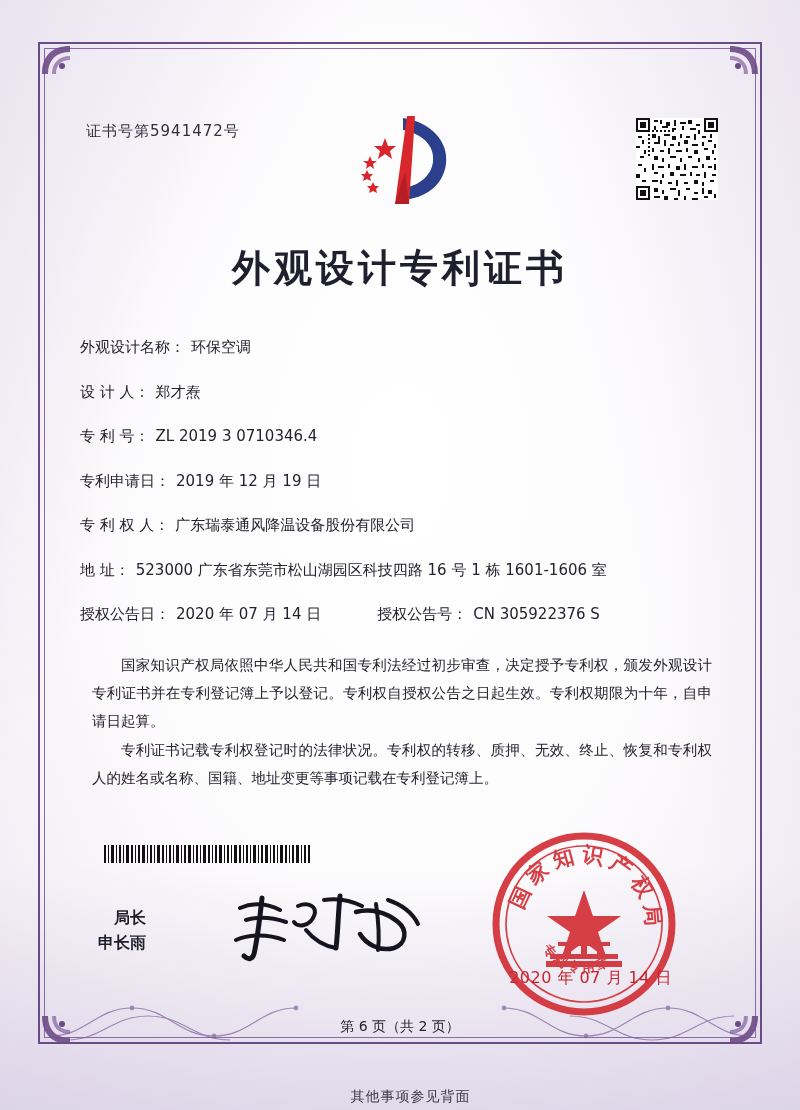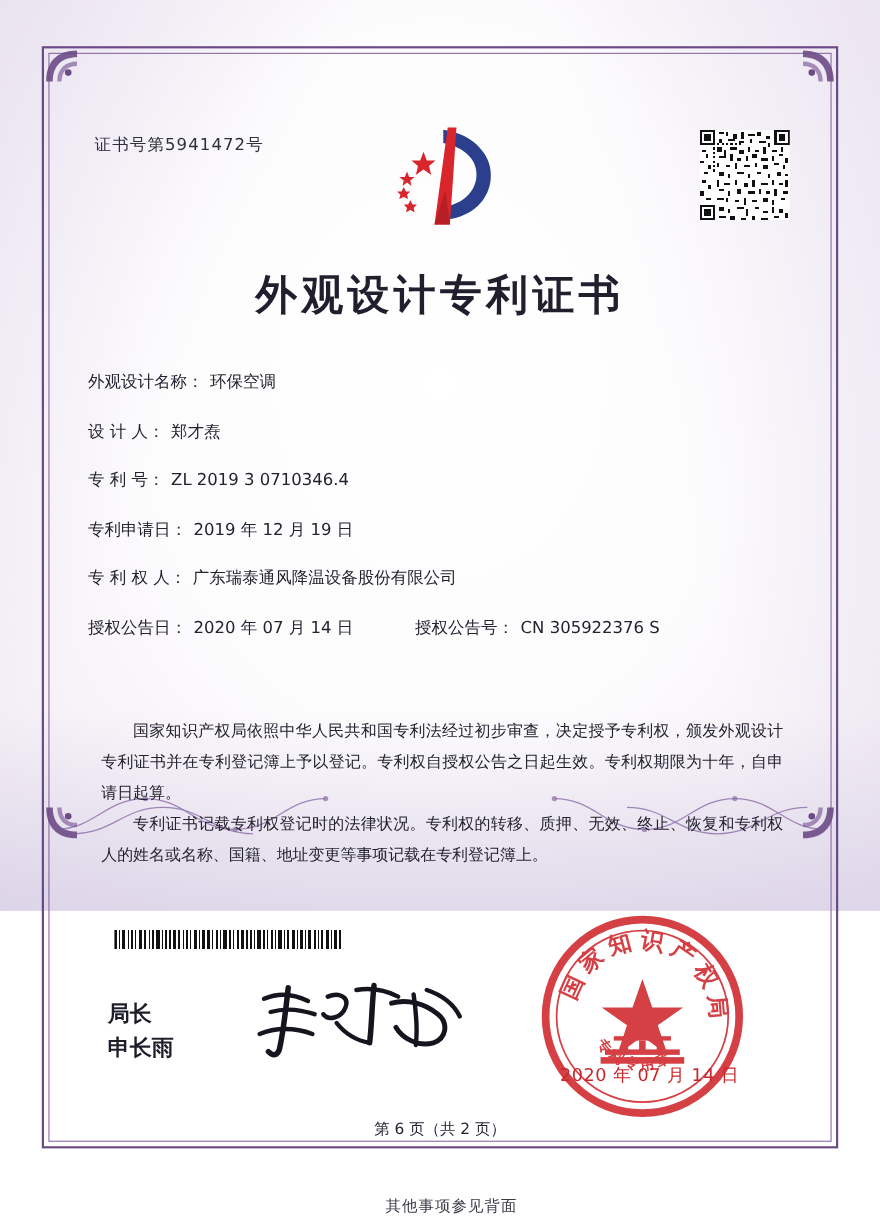--- a/index.html
+++ b/index.html
@@ -14,21 +14,21 @@
     color: #2b2b3a;
     position: relative;
     overflow: hidden;
   }
 
   
   .certificate {
     position: absolute;
     left: 0; top: 0;
     width: 800px;
-    height: 828px;
+    height: 1110px;
     background:
       radial-gradient(ellipse at 50% 42%, #ffffff 0%, #fdfcfd 48%, #f7f3f8 72%, #efe8f2 100%);
   }
   .paper-tint {
     position: absolute;
     left: 0; top: 0; right: 0; bottom: 0;
     background:
       linear-gradient(115deg, rgba(226,218,236,0.55) 0%, rgba(255,255,255,0) 28%),
       linear-gradient(255deg, rgba(228,220,238,0.5) 0%, rgba(255,255,255,0) 30%),
       linear-gradient(0deg, rgba(205,196,223,0.55) 0%, rgba(255,255,255,0) 22%);
@@ -151,25 +151,26 @@
   .barcode {
     position: absolute;
     left: 104px; top: 845px;
     width: 206px; height: 18px;
   }
 
   
   .sig-label {
     position: absolute;
     left: 98px; top: 906px;
-    font-size: 20px;
+    font-size: 16px;
     font-family: "DejaVu Sans", sans-serif;
     line-height: 1.55;
     color: #1e1e2b;
     font-weight: 600;
+    text-align: right;
   }
   .signature {
     position: absolute;
     left: 228px; top: 888px;
     width: 200px; height: 78px;
     color: #1a1a28;
   }
 
   
   .seal {
@@ -435,20 +436,24 @@
     <div class="field-row">
       <span class="field-label">专利申请日：</span>
       <span class="field-value">2019 年 12 月 19 日</span>
     </div>
 
     <div class="field-row">
       <span class="field-label">专 利 权 人：</span>
       <span class="field-value">广东瑞泰通风降温设备股份有限公司</span>
     </div>
 
+    <div class="field-row">
+      <span class="field-label">地      址：</span>
+      <span class="field-value wrap">523000 广东省东莞市松山湖园区科技四路 16 号 1 栋 1601-1606 室</span>
+    </div>
 
     <div class="field-row split">
       <span class="field-label">授权公告日：</span>
       <span class="field-value">2020 年 07 月 14 日</span>
       <span class="second-label">授权公告号：</span>
       <span class="field-value">CN 305922376 S</span>
     </div>
 
   </div>
 

